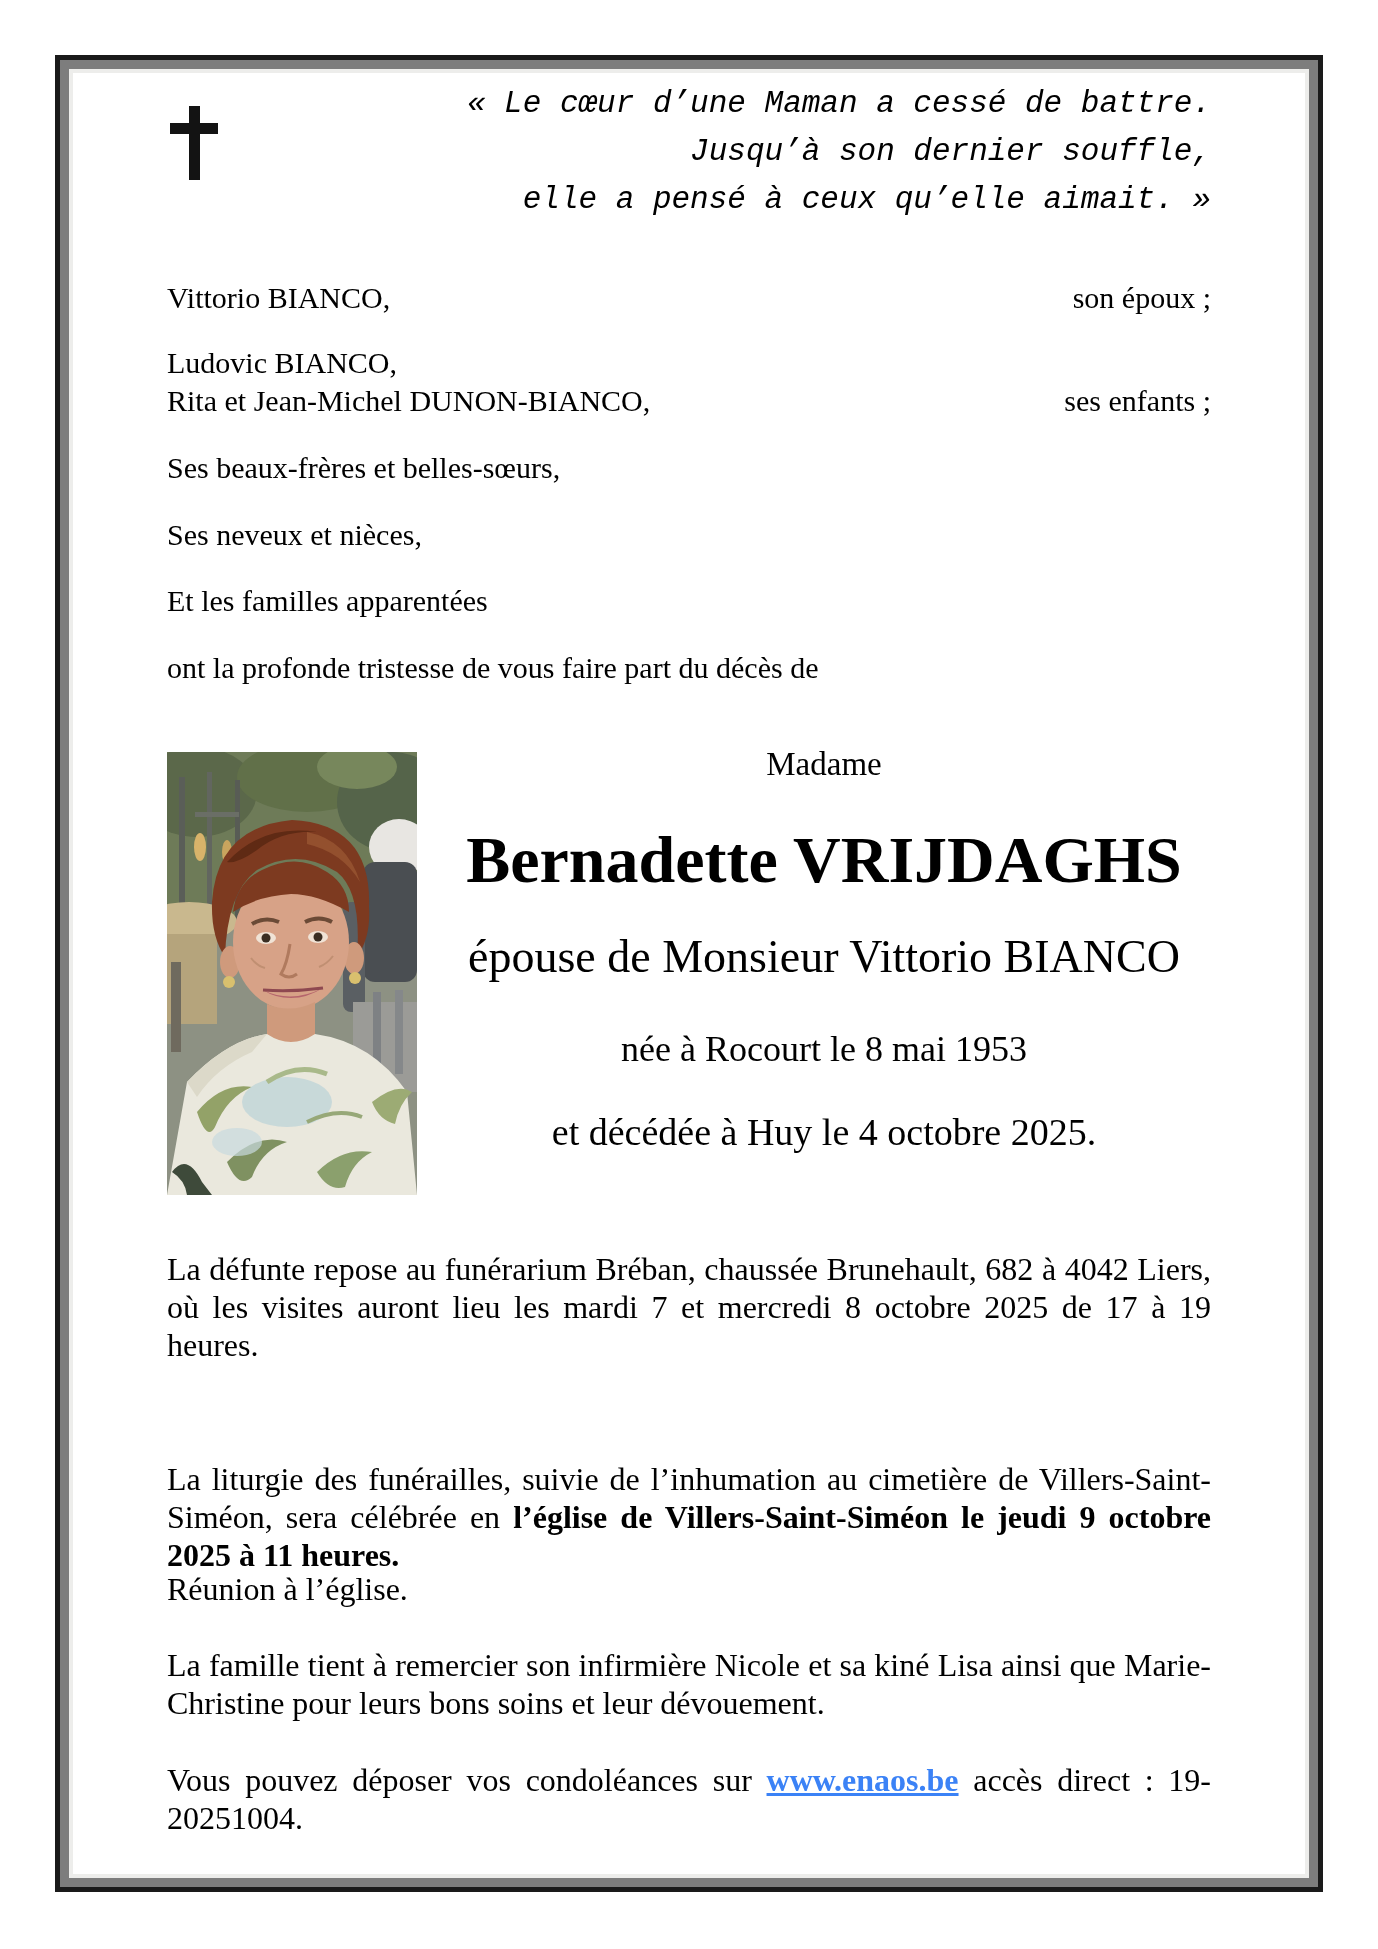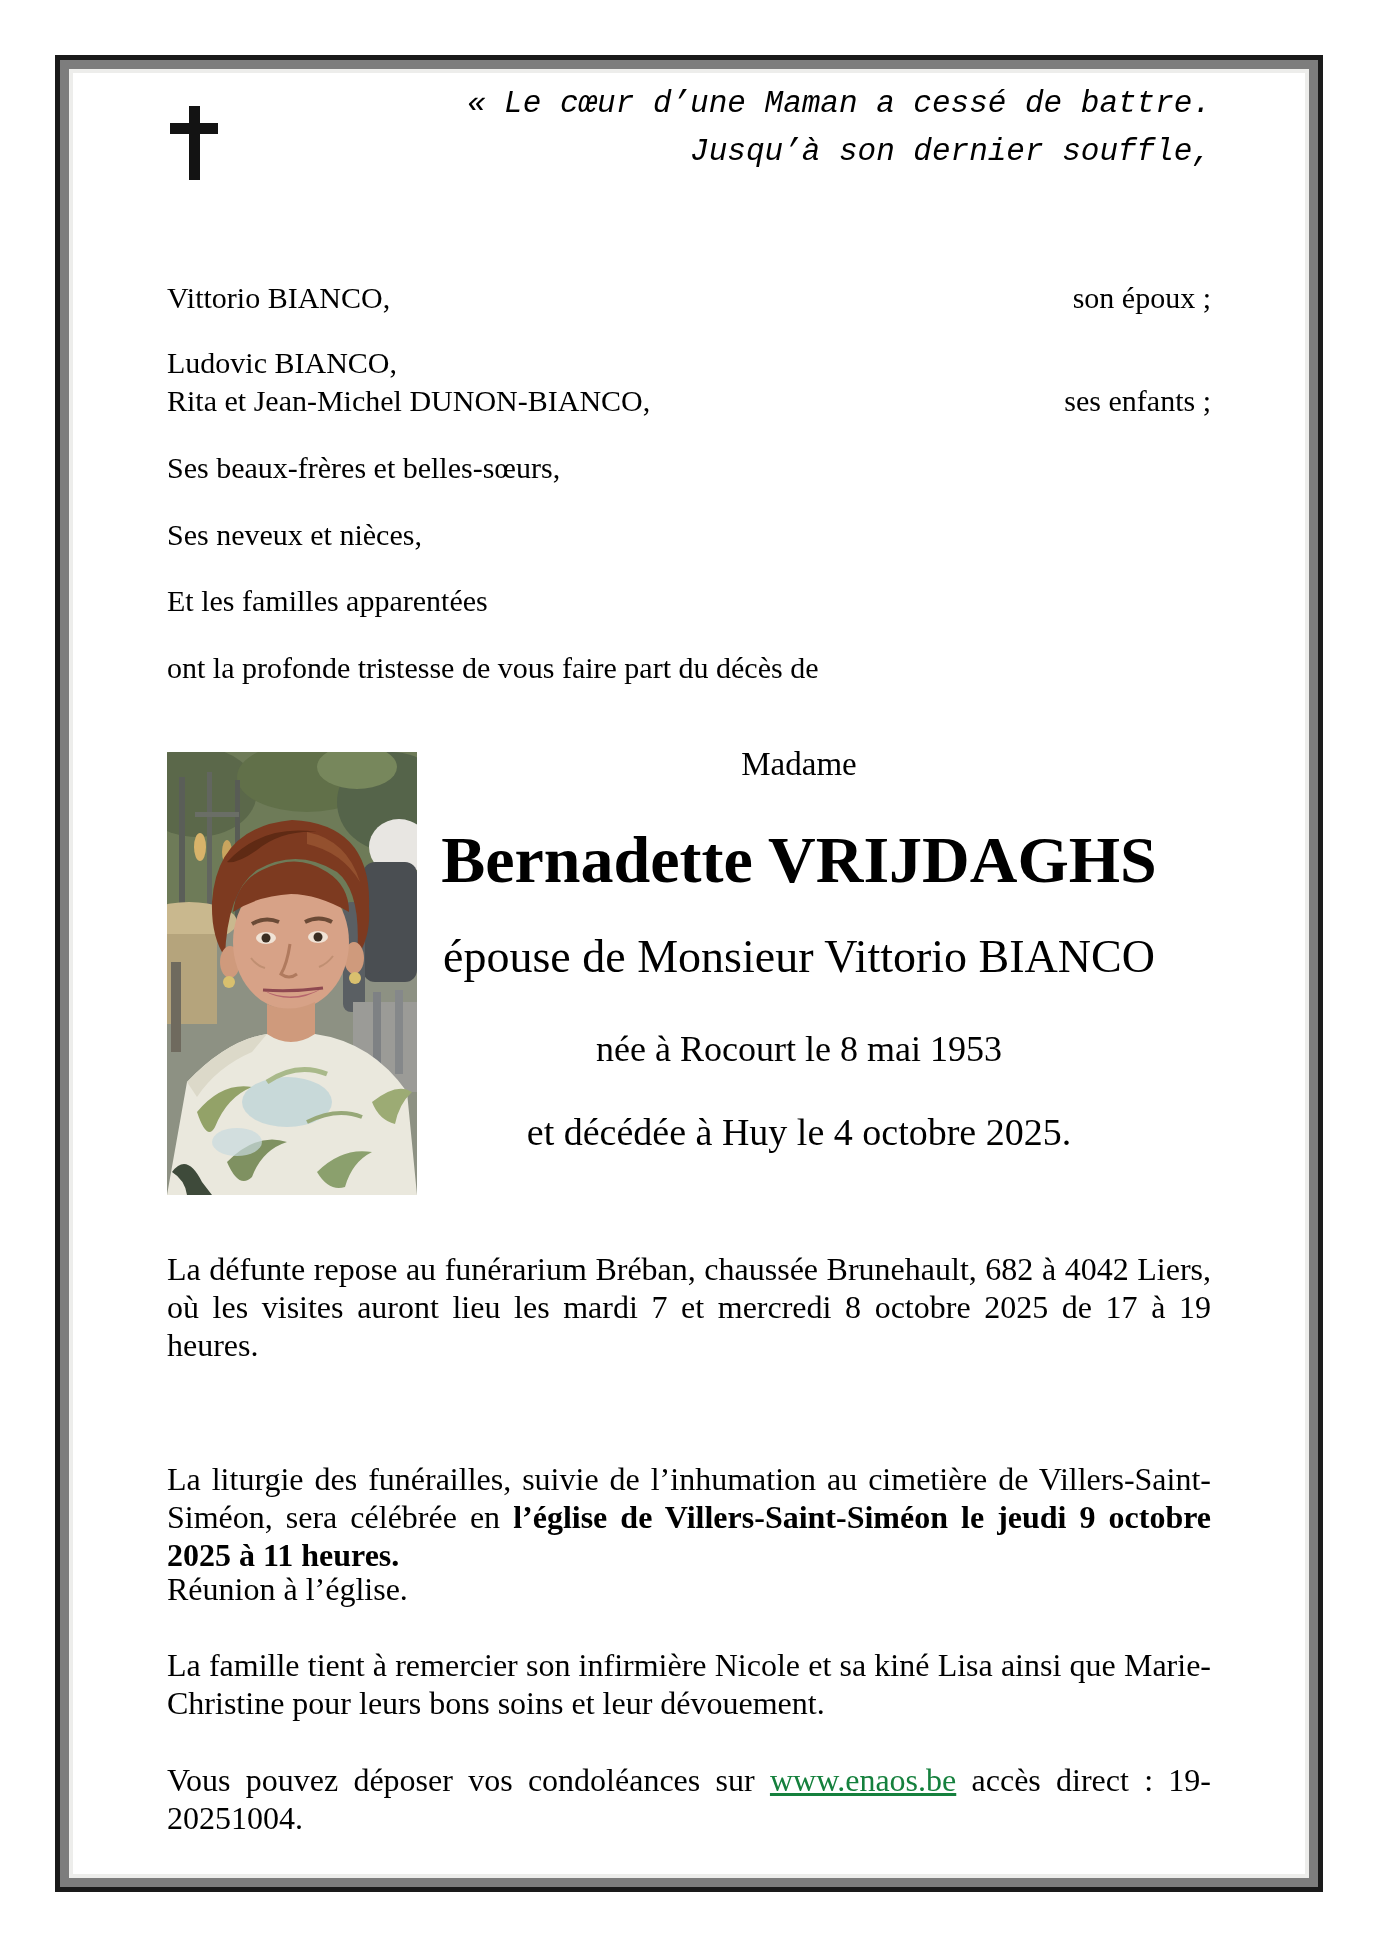--- a/index.html
+++ b/index.html
@@ -28,55 +28,56 @@
           font-size:30px; line-height:39px; }
   .frow .rel { text-align:right; }
 
   .announce { left:167px; width:1044px; font-size:30px; line-height:39px; }
 
   
   .photo { left:167px; top:752px; width:250px; height:443px; overflow:hidden; }
   .photo svg { display:block; width:100%; height:100%; }
 
   
-  .cCol { left:402px; width:794px; text-align:center; }
+  .cCol { left:427px; width:794px; text-align:center; }
   .title-madame { top:746px; font-size:33px; }
   .deceased-name { top:822px; font-size:66px; font-weight:bold; }
   .spouse-line { top:930px; font-size:46px; }
   .birth-line { top:1028px; font-size:36px; }
   .death-line { top:1110px; font-size:38px; }
 
   
   .para { left:167px; width:1044px; font-size:32px; line-height:38px; text-align:justify; }
   .para.center { text-align:left; }
   .p-repose { top:1250px; }
   .p-liturgy { top:1460px; }
   .p-reunion { top:1570px; }
   .p-thanks { top:1646px; }
   .p-condol { top:1761px; }
   .bold { font-weight:bold; }
-  a.enaos { color:#15803d; text-decoration:underline; cursor:pointer; }
+  a.enaos { color:#3b82f6; text-decoration:underline; cursor:pointer;font-weight:bold; }
 </style>
 </head>
 <body>
 
 <div class="frame">
   <div class="frame-mid">
       <div class="frame-inner"></div>
     </div>
 </div>
 
 <div class="abs cross">
   <div class="vbar"></div>
     <div class="hbar"></div>
 </div>
 
 <div class="abs quote">
   <div>« Le cœur d’une Maman a cessé de battre.</div>
   <div>Jusqu’à son dernier souffle,</div>
+  <div>elle a pensé à ceux qu’elle aimait. »</div>
 </div>
 
 <div class="abs frow" style="top:278px">
   <span>Vittorio BIANCO,</span>
   <span class="rel">son époux ;</span>
 </div>
 <div class="abs frow" style="top:343px">
   <span>Ludovic BIANCO,</span>
 </div>
 <div class="abs frow" style="top:381px">

